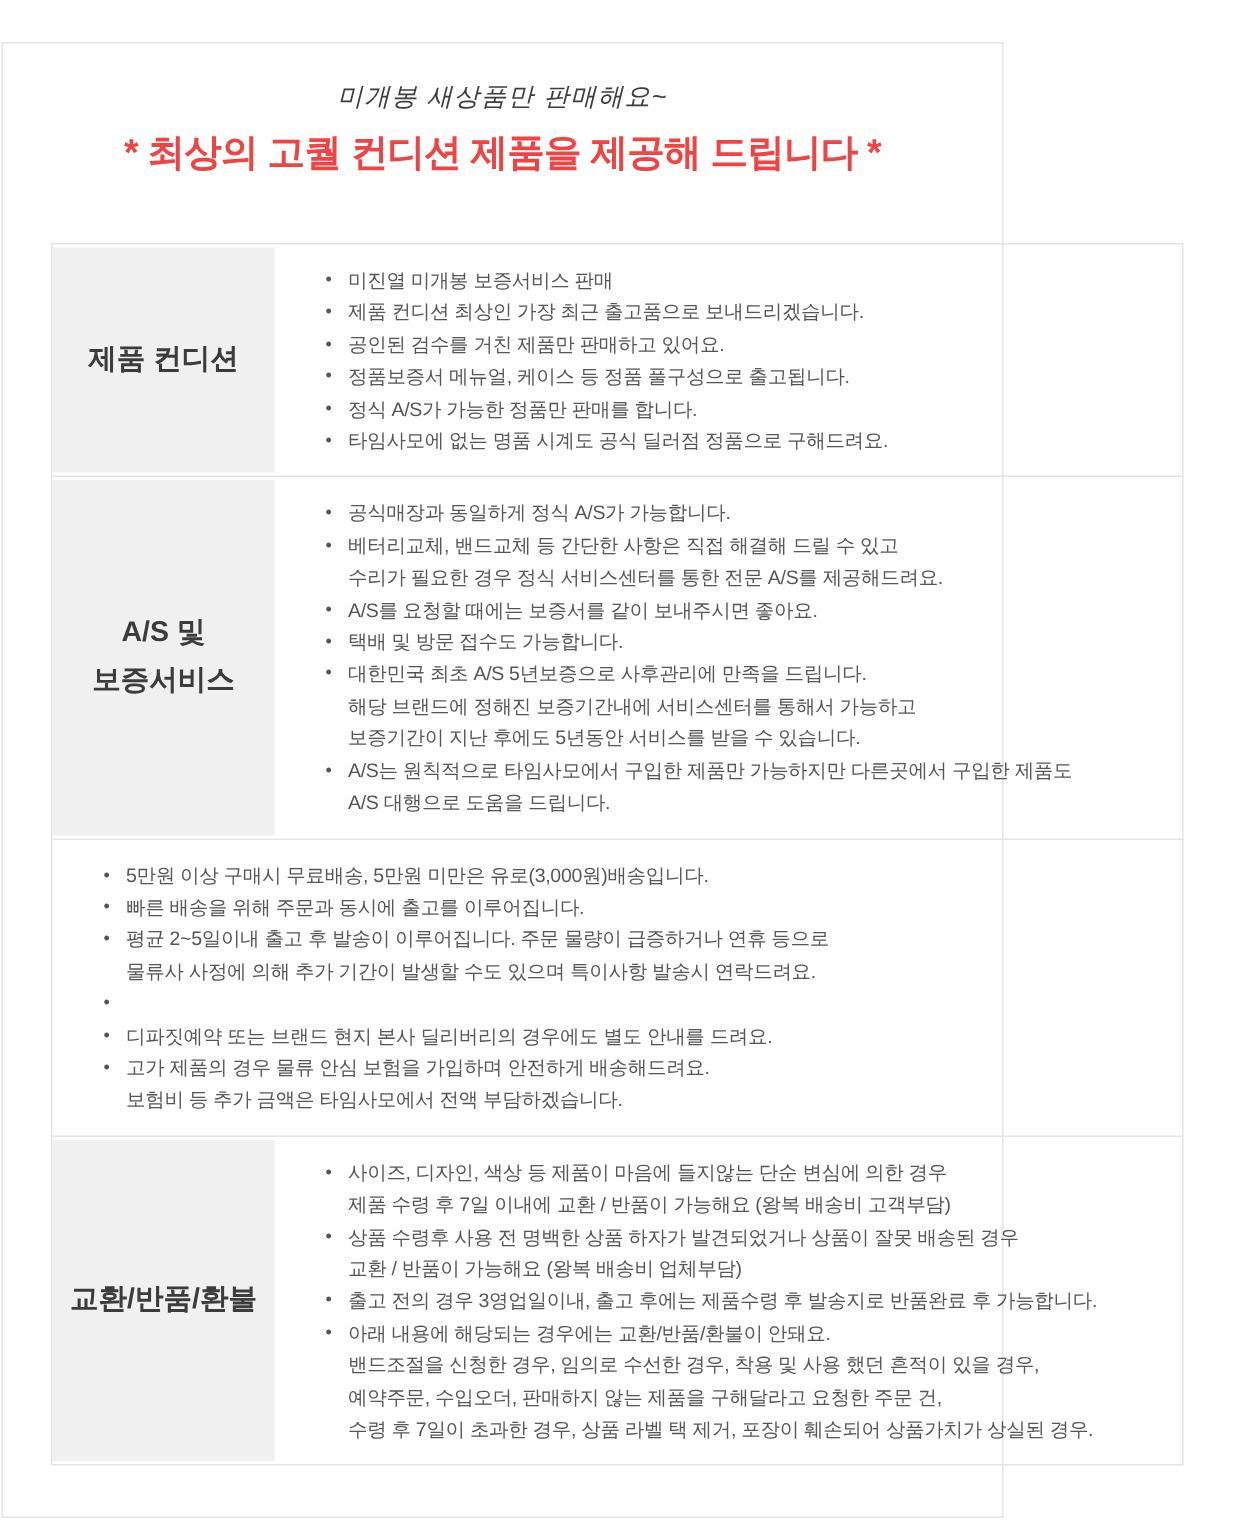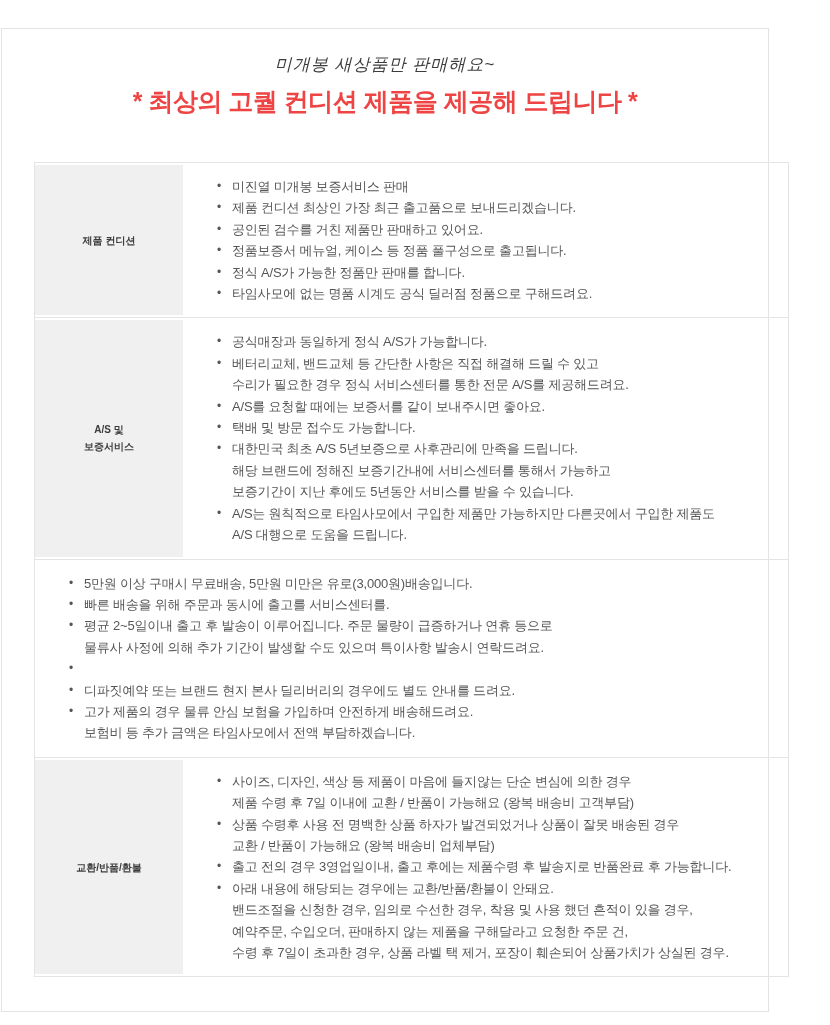--- a/index.html
+++ b/index.html
@@ -3,21 +3,21 @@
 <meta charset="utf-8">
 <style>
   * { box-sizing: border-box; }
   html, body {
     margin: 0;
     padding: 0;
     background: #ffffff;
     font-family: "Liberation Sans", "DejaVu Sans", sans-serif;
   }
   .page {
-    width: 768px;
+    width: 668px;
     margin: 28px auto 0 1px;
     border: 1px solid #e3e3e3;
     background: #ffffff;
     padding-bottom: 34px;
     min-height: 953px;
   }
   .header {
     padding-top: 24px;
     text-align: center;
   }
@@ -46,21 +46,21 @@
   .row:first-child { border-top: none; }
   .label-cell {
     flex: 0 0 148px;
     width: 148px;
     background: #f0f0f0;
     margin: 2px 0;
     display: flex;
     align-items: center;
     justify-content: center;
     text-align: center;
-    font-size: 10px;
+    font-size: 19px;
     font-weight: bold;
     color: #3c3c3c;
     white-space: pre-line;
     line-height: 1.7;
   }
   .content-cell {
     flex: 1;
     padding: 13px 18px 13px 34px;
   }
   ul.bullets {
@@ -165,21 +165,21 @@
 
   <div class="row">
     <div class="content-cell">
       <ul class="bullets">
             <li>
               <span class="dot">•</span>
               <span class="bullet-text">5만원 이상 구매시 무료배송, 5만원 미만은 유로(3,000원)배송입니다.</span>
             </li>
             <li>
               <span class="dot">•</span>
-              <span class="bullet-text">빠른 배송을 위해 주문과 동시에 출고를 서비스센터를.</span>
+              <span class="bullet-text">빠른 배송을 위해 주문과 동시에 출고를 이루어집니다.</span>
             </li>
             <li>
               <span class="dot">•</span>
               <span class="bullet-text">평균 2~5일이내 출고 후 발송이 이루어집니다. 주문 물량이 급증하거나 연휴 등으로
 물류사 사정에 의해 추가 기간이 발생할 수도 있으며 특이사항 발송시 연락드려요.</span>
             </li>
             <li>
               <span class="dot">•</span>
             </li>
             <li>

